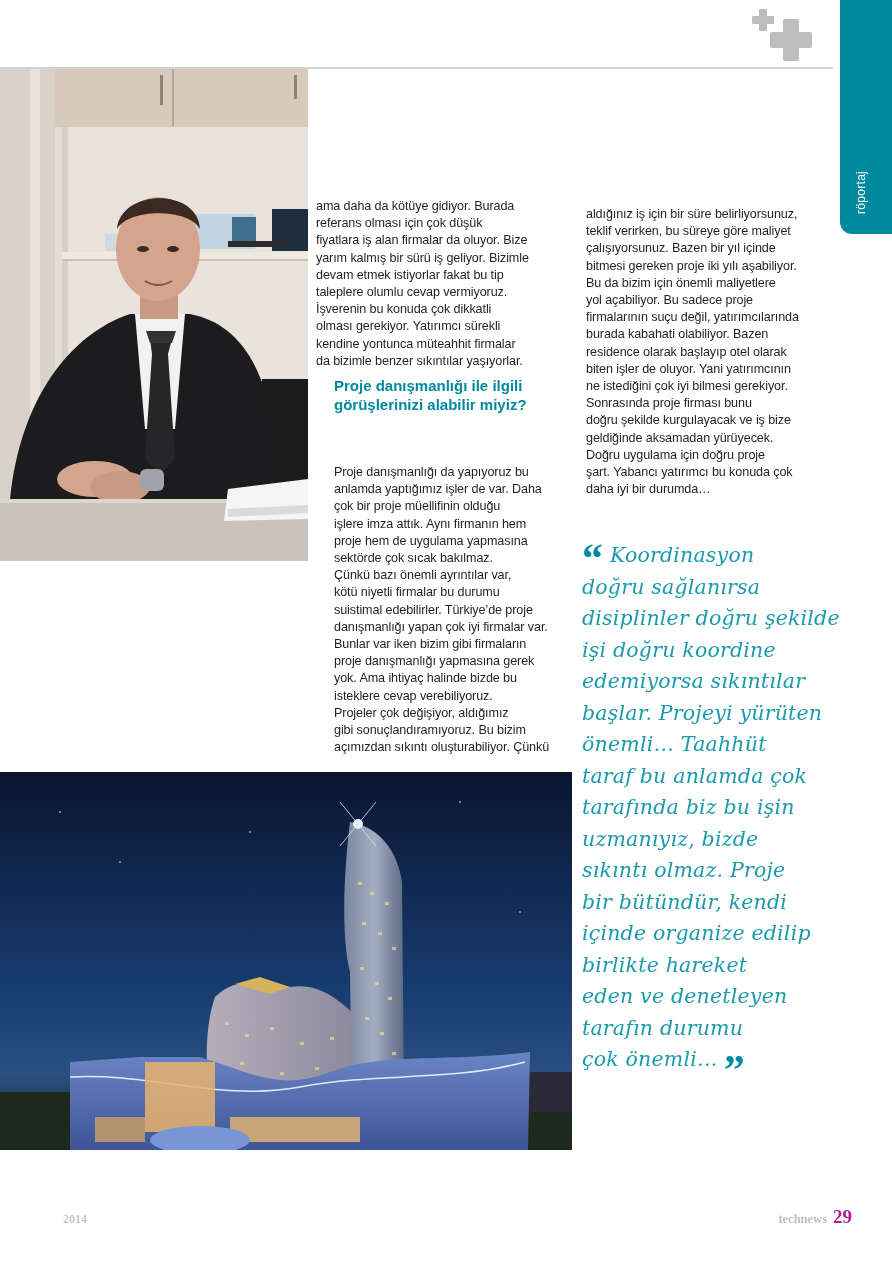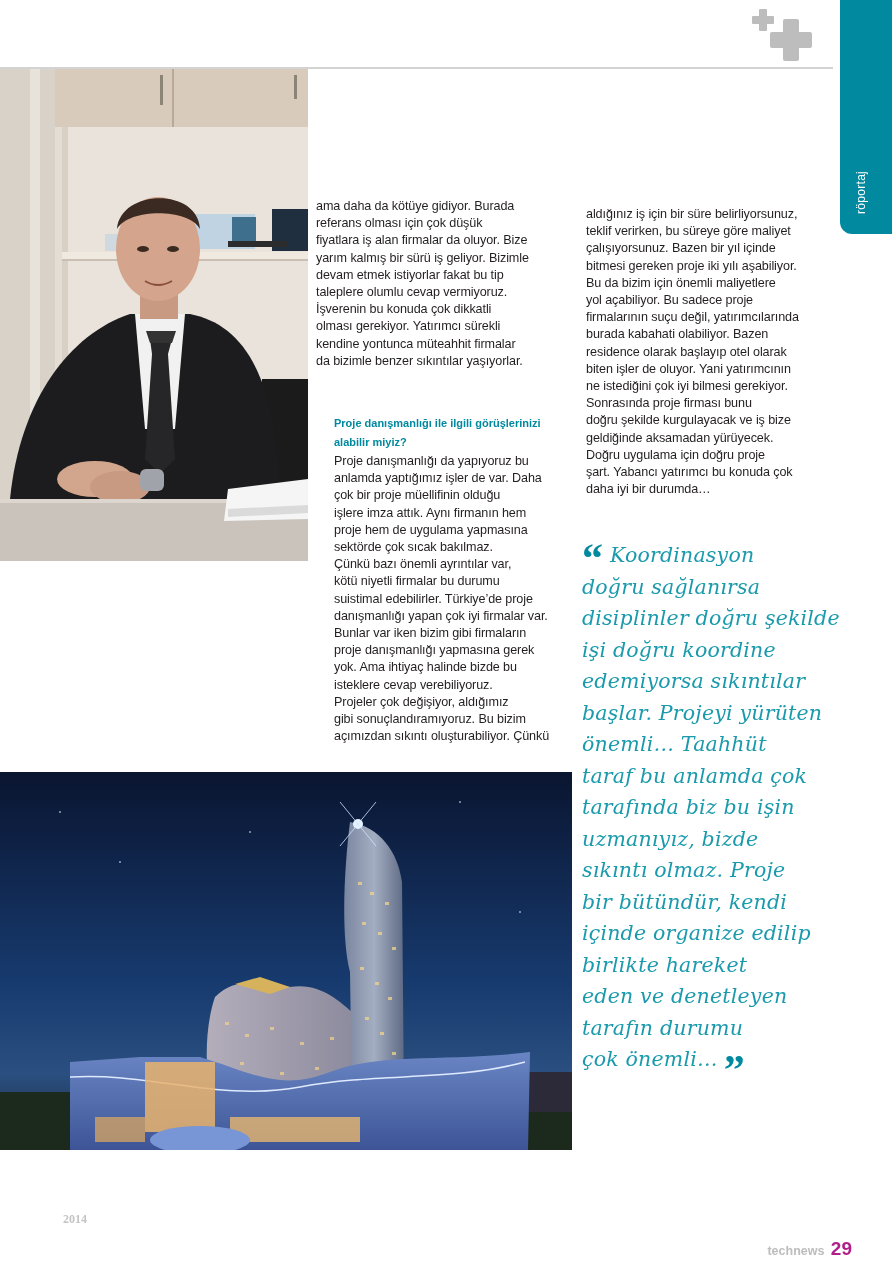--- a/index.html
+++ b/index.html
@@ -18,33 +18,33 @@
   .side-tab { position: absolute; left: 840px; top: 0; width: 52px; height: 234px; background: #00899f; border-bottom-left-radius: 12px; }
   .side-tab-label { position: absolute; left: 14px; top: 214px; transform: rotate(-90deg); transform-origin: 0 0; color: #ffffff; font-size: 12px; letter-spacing: 0.3px; white-space: nowrap; }
 
   .portrait { position: absolute; left: 0; top: 69px; width: 308px; height: 492px; overflow: hidden; background: #e6e1da; }
   .portrait svg { display: block; }
 
   .col { position: absolute; font-size: 12.6px; line-height: 17.2px; color: #231f20; letter-spacing: -0.1px; }
   .col p { margin: 0; }
   .col-1 { left: 316px; top: 198px; width: 236px; }
   .col-2 { left: 586px; top: 198px; width: 236px; margin-top: 8px; }
-  .col-1b { left: 334px; top: 453px; width: 236px; }
-  .heading { position: absolute; left: 334px; top: 414px; width: 236px; color: #00899f; font-weight: bold; font-size: 11px; line-height: 19px; }
+  .col-1b { left: 334px; top: 464px; width: 236px; }
+  .heading { position: absolute; left: 334px; top: 376px; width: 236px; color: #00899f; font-weight: bold; font-size: 15px; line-height: 19px; }
 
   .building { position: absolute; left: 0; top: 772px; width: 572px; height: 378px; overflow: hidden; background: #0b1a3a; }
   .building svg { display: block; }
 
   .quote { position: absolute; left: 582px; top: 540px; width: 240px; color: #1a9aac; font-family: "DejaVu Serif", serif; font-style: italic; font-size: 20.5px; line-height: 31.5px; letter-spacing: 0.2px; }
   .quote-line { display: block; white-space: nowrap; }
   .qmark { font-family: "Liberation Serif", serif; font-style: normal; font-weight: bold; color: #00899f; font-size: 42px; line-height: 20px; vertical-align: -10px; }
   .qmark-close { vertical-align: -18px; margin-left: 6px; }
 
   .footer-year { position: absolute; left: 63px; top: 1212px; font-family: "Liberation Serif", serif; font-weight: bold; color: #c4c4c4; font-size: 12px; }
-  .footer-brand { position: absolute; right: 40px; top: 1206px; font-family: Liberation Sans, sans-serif; white-space: nowrap; margin-top: 32px; }
+  .footer-brand { position: absolute; right: 40px; top: 1206px; font-family: Liberation Serif, serif; white-space: nowrap; }
   .footer-brand .brand { color: #bdbdbd; font-size: 12.5px; font-weight: bold; }
   .footer-brand .page { color: #b01f8a; font-size: 19px; font-weight: bold; margin-left: 2px; }
 </style>
 </head>
 <body>
 
 <div class="top-rule"></div>
 
 <div class="plus-icons">
   <div class="plus plus-small-h"></div>

